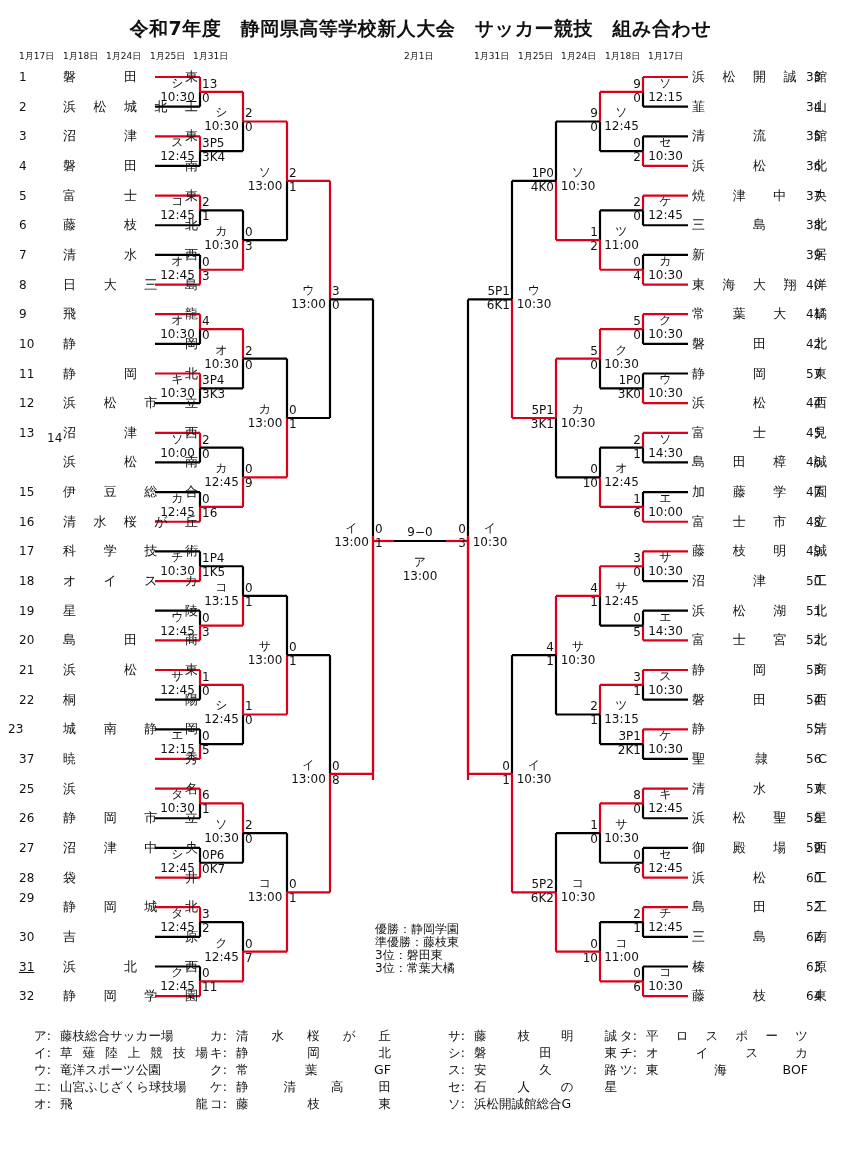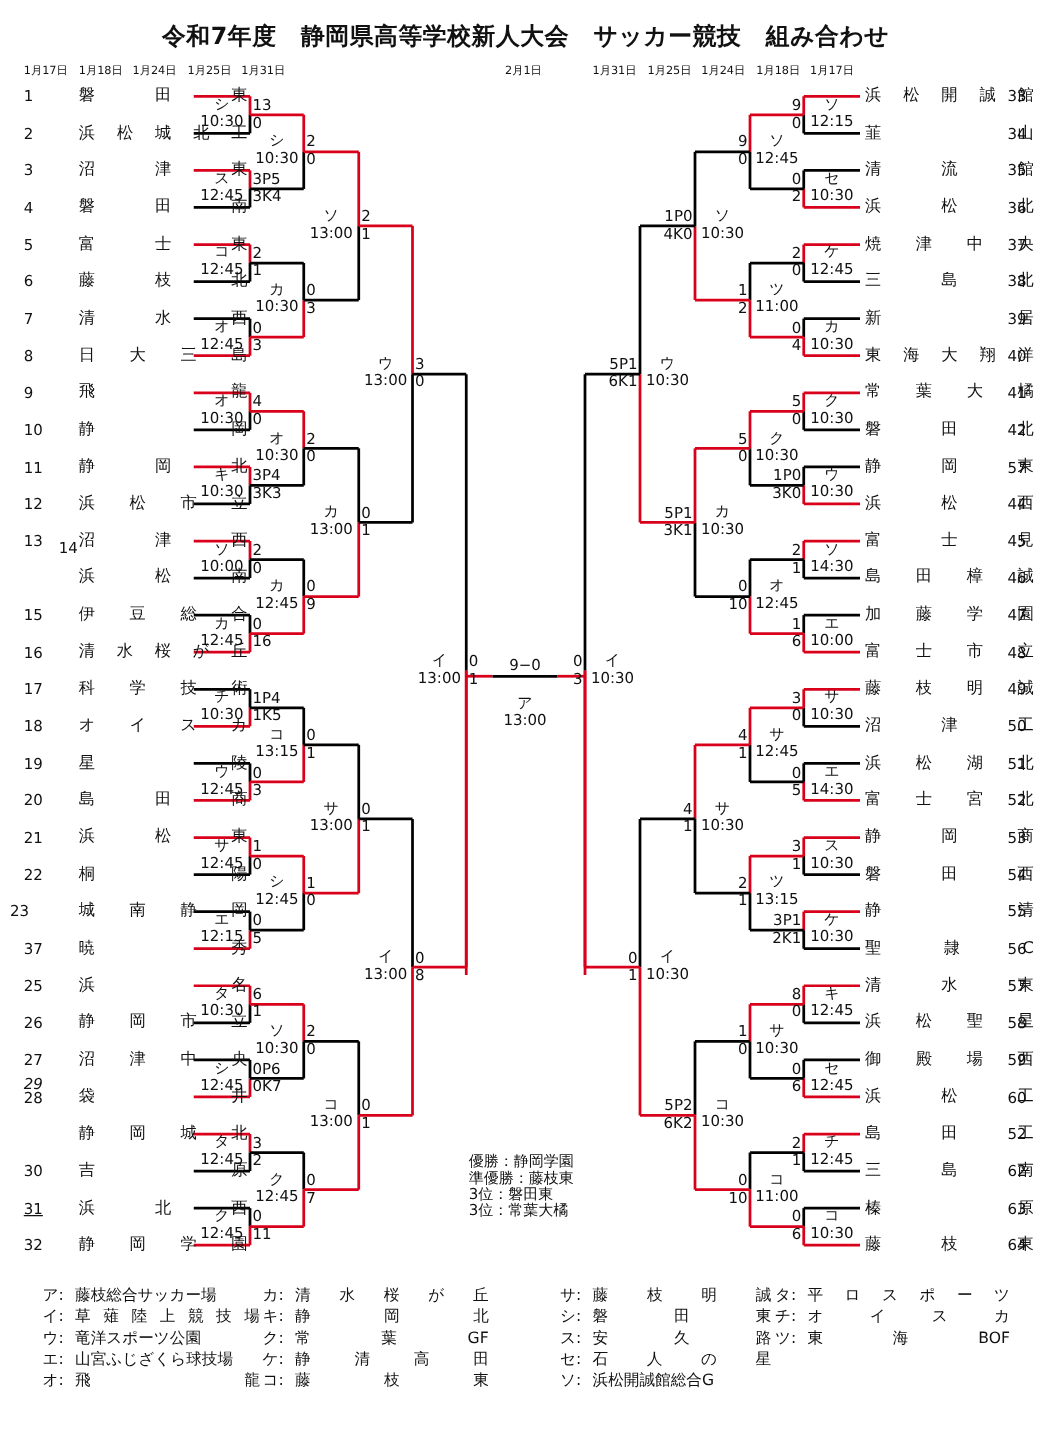--- a/index.html
+++ b/index.html
@@ -462,21 +462,21 @@
       <span>沼</span>
       <span>津</span>
       <span>中</span>
       <span>央</span>
     </div>
     <div class="seed" style="top: 868.55px; left: 19px;">28</div>
     <div class="team tname" style="top: 868.55px; left: 63px;">
       <span>袋</span>
       <span>井</span>
     </div>
-    <div class="seed" style="top: 858px; left: 19px; font-style: italic;">29</div>
+    <div class="seed" style="top: 889px; left: 19px;">29</div>
     <div class="team tname" style="top: 898.2px; left: 63px;">
       <span>静</span>
       <span>岡</span>
       <span>城</span>
       <span>北</span>
     </div>
     <div class="seed" style="top: 927.85px; left: 19px;">30</div>
     <div class="team tname" style="top: 927.85px; left: 63px;">
       <span>吉</span>
       <span>原</span>

